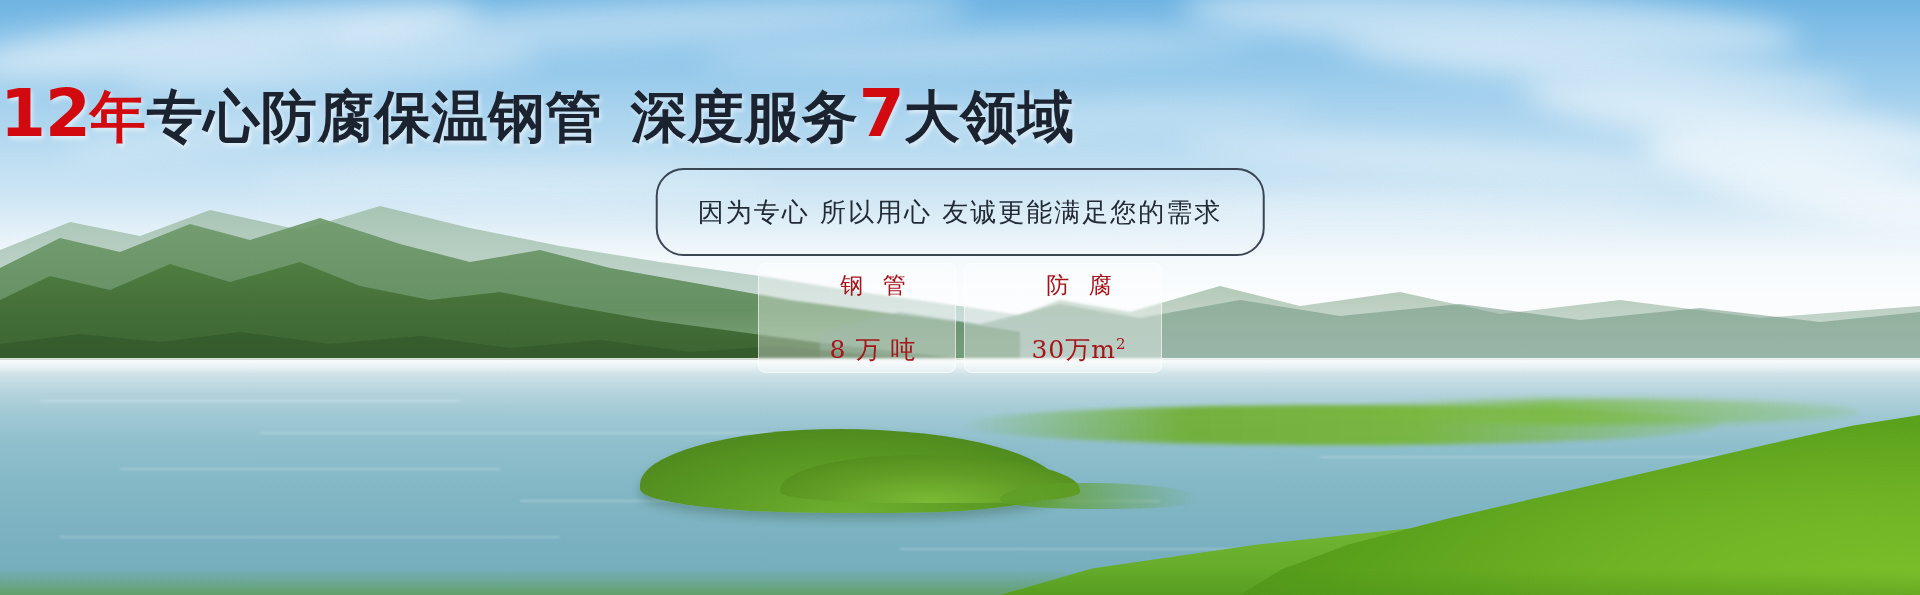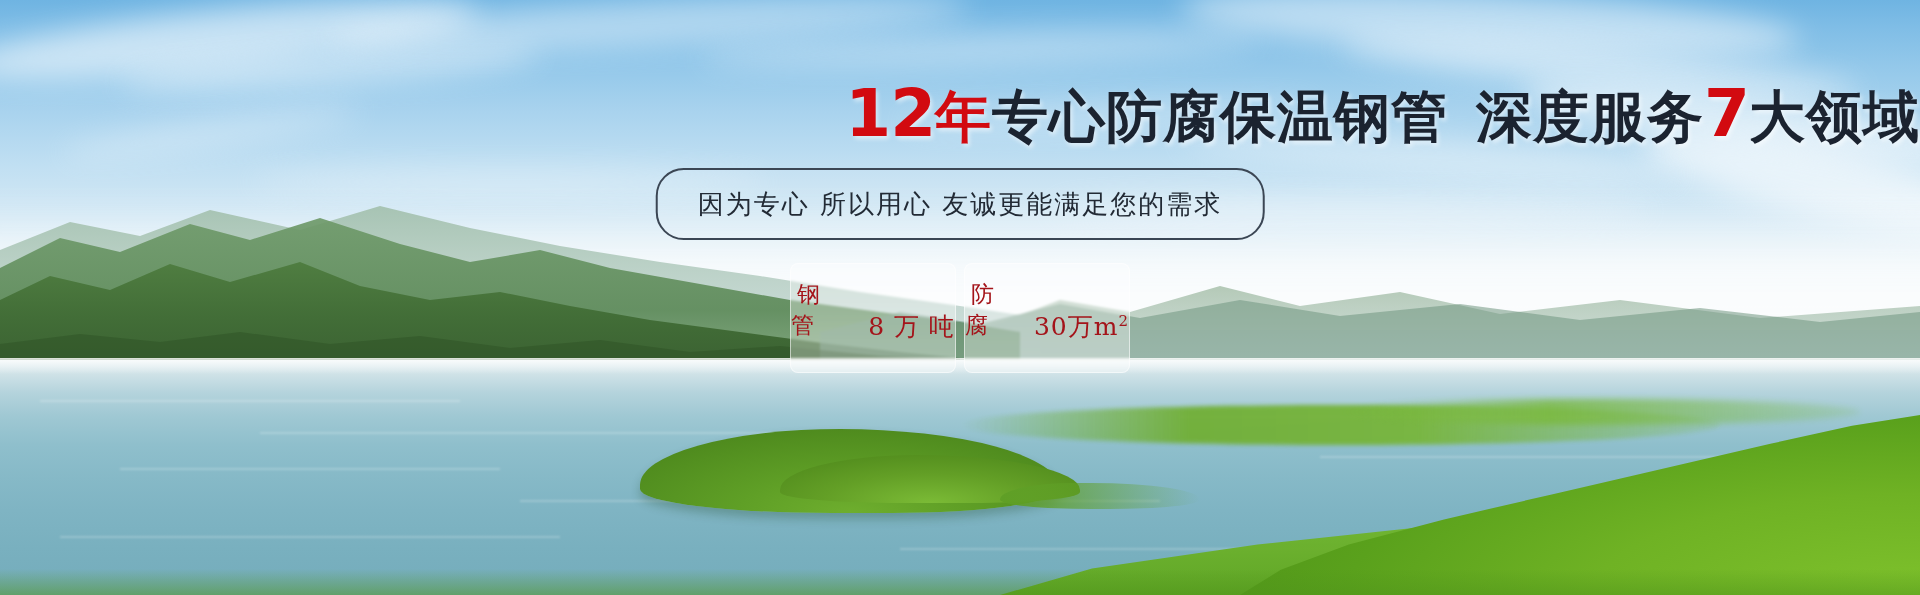--- a/index.html
+++ b/index.html
@@ -112,21 +112,21 @@
     filter:blur(2px);opacity:.9;
   }
   .marsh2{
     position:absolute;right:60px;bottom:170px;width:520px;height:26px;
     background:linear-gradient(to right,rgba(110,174,46,0),#79b93a 40%,rgba(121,185,58,.2));
     border-radius:50%;filter:blur(3px);opacity:.8;
   }
 
   
   .headline{
-    position:absolute;left:0;top:84px;width:1920px;text-align:right;
+    position:absolute;left:0;top:84px;width:1920px;text-align:left;
     white-space:nowrap;
     font-family:"DejaVu Sans","Liberation Sans",sans-serif;
     font-weight:bold;
     font-size:56px;
     line-height:60px;
     letter-spacing:1px;
     color:#1b2330;
     text-shadow:2px 3px 4px rgba(255,255,255,.55);
   }
   .headline .num{
@@ -139,43 +139,44 @@
   .headline .cn-red{
     color:#d20a10;
     font-size:56px;
   }
   .headline .gap{display:inline-block;width:28px;}
 
   
   .pill{
     position:absolute;left:50%;top:168px;transform:translateX(-50%);
     height:52px;line-height:52px;
-    padding:8px 40px;
+    padding:16px 40px;
     border:2px solid #3b4654;
     border-radius:28px;
     font-family:"DejaVu Sans","Liberation Sans",sans-serif;
     font-size:26px;
     letter-spacing:2px;
     color:#222a35;
     white-space:nowrap;
     background:rgba(255,255,255,.06);
   }
 
   
   .cards{
     position:absolute;left:50%;top:263px;transform:translateX(-50%);
     display:flex;gap:8px;
   }
   .card{
     width:164px;height:108px;
     background:rgba(255,255,255,.34);
     border:1px solid rgba(255,255,255,.55);
     border-radius:8px;
-    display:flex;flex-direction:row;align-items:center;justify-content:center;
+    display:flex;flex-direction:column;align-items:center;justify-content:center;
     backdrop-filter:blur(1px);
+    padding-left:32px;
   }
   .card .c-title{
     font-family:"DejaVu Sans","Liberation Sans",sans-serif;
     font-size:23px;
     letter-spacing:6px;
     text-indent:6px;
     color:#a4141a;
     margin-bottom:16px;
   }
   .card .c-value{

